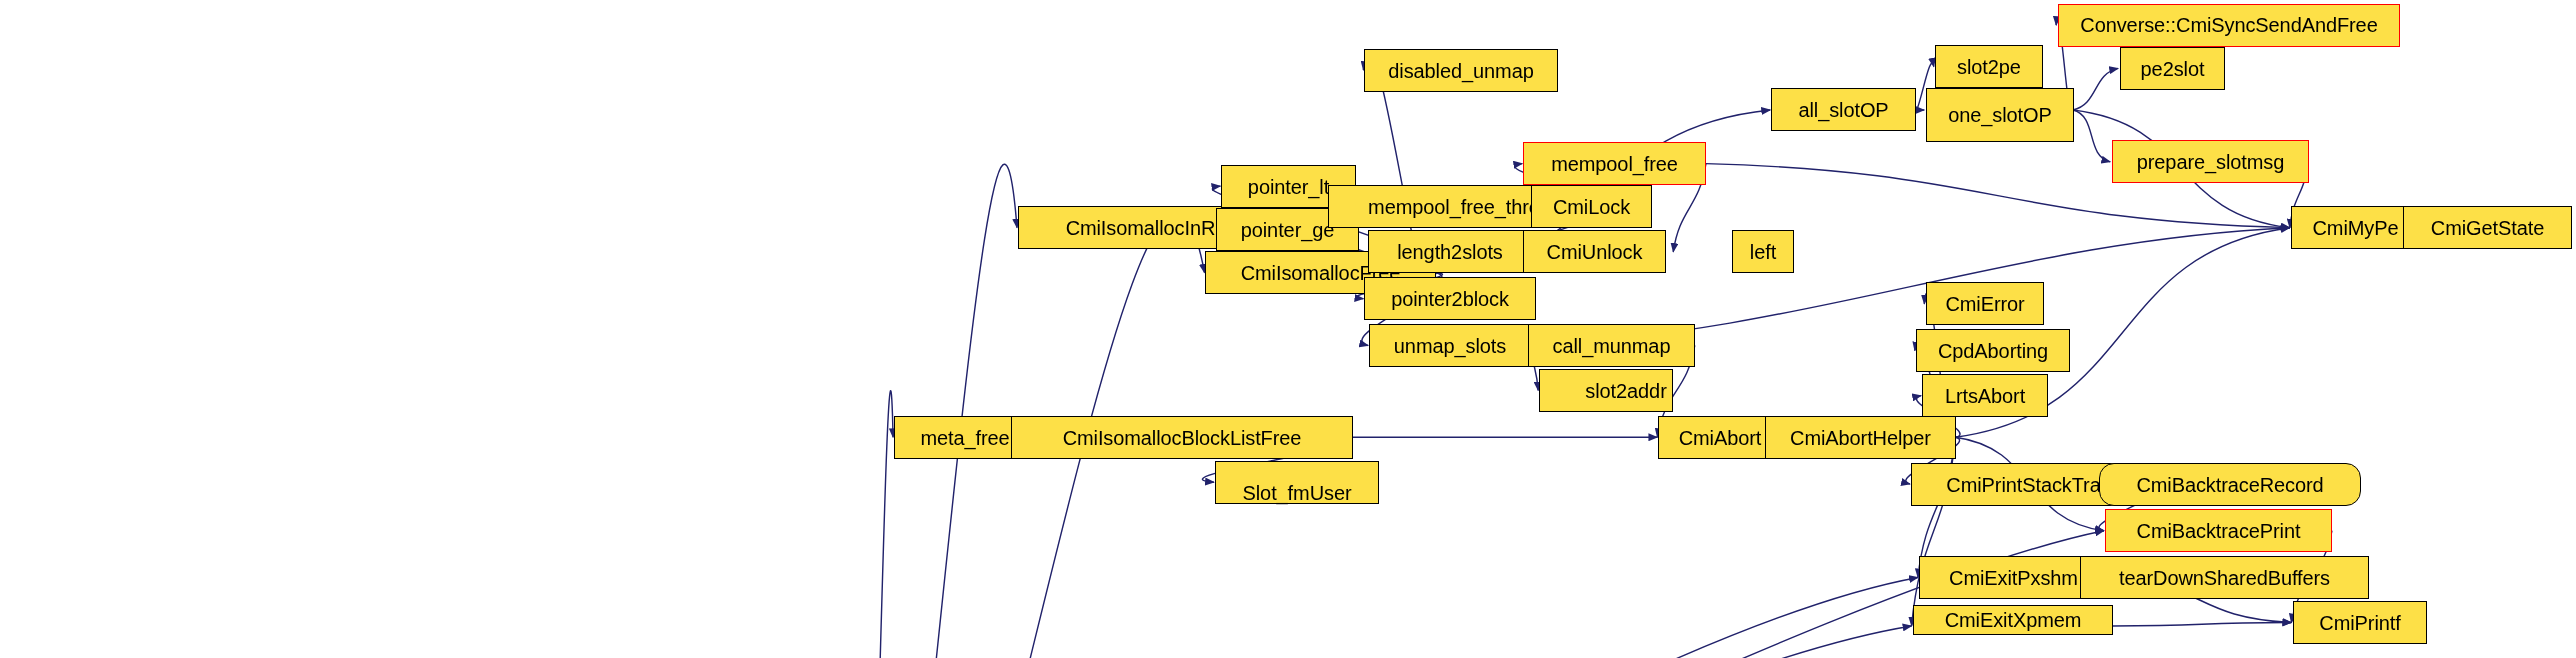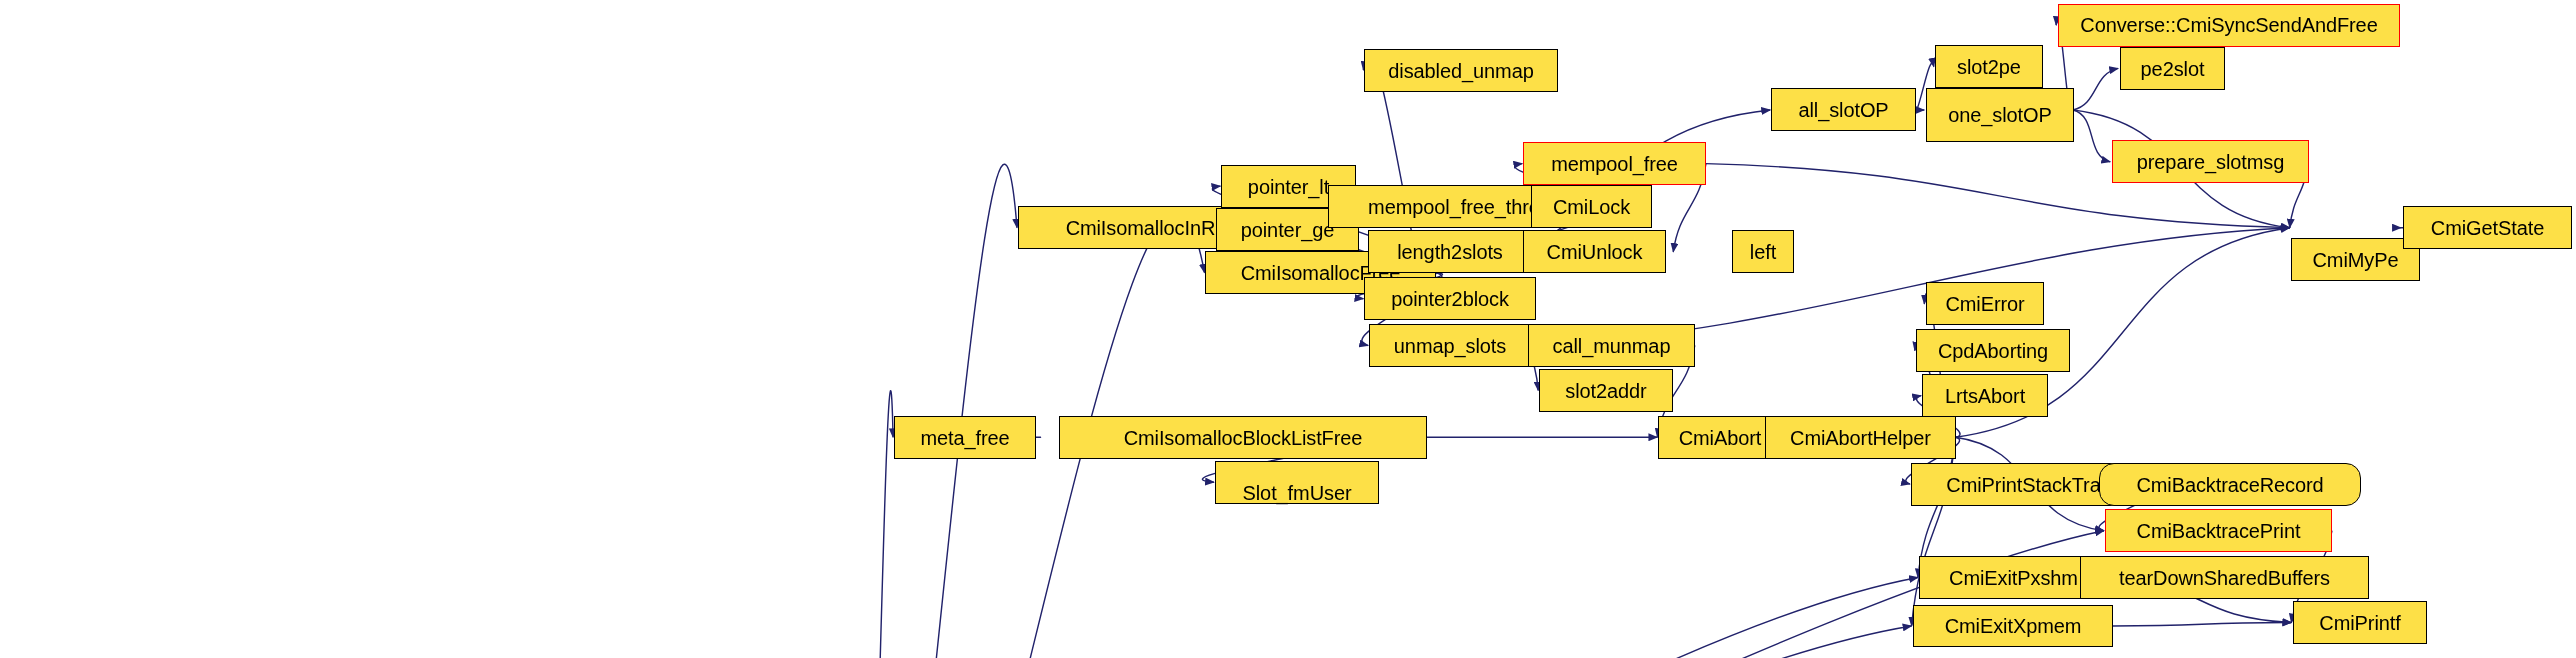--- a/index.html
+++ b/index.html
@@ -103,21 +103,21 @@
         <path d="M969.0203703703703,1136.6986842105264 C1045.5567901234567,1551.9 1275.166049382716,-108.90526315789481 1351.7024691358024,306.2960526315789" marker-end="url(#ah)"></path>
         <path d="M969.0203703703703,1136.6986842105264 C1289.0203703703703,1071.822263157895 2041.767901234568,660.9382631578948 2361.767901234568,596.0618421052632" marker-end="url(#ah)"></path>
         <path d="M969.0203703703703,1136.6986842105264 C1289.0203703703703,1078.123210526316 1832.9734567901232,707.1452105263159 2152.9734567901232,648.5697368421053" marker-end="url(#ah)"></path>
         <path d="M969.0203703703703,1136.6986842105264 C1289.0203703703703,1084.6575263157895 1825.8351851851853,755.0635263157895 2145.8351851851853,703.0223684210526" marker-end="url(#ah)"></path>
       </g>
   </svg>
   <div id="node-layer">
       <div class="node" style="left: 894px; top: 416px; width: 142px; height: 43px;">
         <span>meta_free</span>
       </div>
-      <div class="node" style="left: 1011px; top: 416px; width: 368px; height: 43px; margin-left: 48px;">
+      <div class="node" style="left: 1011px; top: 416px; width: 342px; height: 43px;">
         <span>CmiIsomallocBlockListFree</span>
       </div>
       <div class="node" style="left: 1215px; top: 461px; width: 164px; height: 43px; align-items: flex-end;">
         <span>Slot_fmUser</span>
       </div>
       <div class="node" style="left: 1018px; top: 206px; width: 289px; height: 43px;">
         <span>CmiIsomallocInRange</span>
       </div>
       <div class="node" style="left: 1221px; top: 165px; width: 135px; height: 43px;">
         <span>pointer_lt</span>
@@ -133,21 +133,21 @@
       </div>
       <div class="node" style="left: 1364px; top: 277px; width: 172px; height: 43px;">
         <span>pointer2block</span>
       </div>
       <div class="node" style="left: 1369px; top: 324px; width: 162px; height: 43px;">
         <span>unmap_slots</span>
       </div>
       <div class="node" style="left: 1528px; top: 324px; width: 167px; height: 43px;">
         <span>call_munmap</span>
       </div>
-      <div class="node" style="left: 1539px; top: 369px; width: 134px; height: 43px;">
+      <div class="node" style="left: 1539px; top: 369px; width: 134px; height: 43px; justify-content: flex-end;">
         <span>slot2addr</span>
       </div>
       <div class="node" style="left: 1328px; top: 185px; width: 274px; height: 43px;">
         <span>mempool_free_thread</span>
       </div>
       <div class="node" style="left: 1531px; top: 185px; width: 121px; height: 43px;">
         <span>CmiLock</span>
       </div>
       <div class="node" style="left: 1523px; top: 230px; width: 143px; height: 43px;">
         <span>CmiUnlock</span>
@@ -172,21 +172,21 @@
       </div>
       <div class="node red" style="left: 2058px; top: 3.5px; width: 342px; height: 43px;">
         <span>Converse::CmiSyncSendAndFree</span>
       </div>
       <div class="node" style="left: 2120px; top: 47px; width: 105px; height: 43px;">
         <span>pe2slot</span>
       </div>
       <div class="node red" style="left: 2112px; top: 140px; width: 197px; height: 43px;">
         <span>prepare_slotmsg</span>
       </div>
-      <div class="node" style="left: 2291px; top: 206px; width: 129px; height: 43px; margin-top: 32px;">
+      <div class="node" style="left: 2291px; top: 206px; width: 129px; height: 43px;">
         <span>CmiMyPe</span>
       </div>
       <div class="node" style="left: 2403px; top: 206px; width: 169px; height: 43px;">
         <span>CmiGetState</span>
       </div>
       <div class="node" style="left: 1658px; top: 416px; width: 124px; height: 43px;">
         <span>CmiAbort</span>
       </div>
       <div class="node" style="left: 1765px; top: 416px; width: 191px; height: 43px;">
         <span>CmiAbortHelper</span>
@@ -208,21 +208,21 @@
       </div>
       <div class="node red" style="left: 2105px; top: 509px; width: 227px; height: 43px; justify-content: center;">
         <span>CmiBacktracePrint</span>
       </div>
       <div class="node" style="left: 1919px; top: 556px; width: 189px; height: 43px;">
         <span>CmiExitPxshm</span>
       </div>
       <div class="node" style="left: 2080px; top: 556px; width: 289px; height: 43px;">
         <span>tearDownSharedBuffers</span>
       </div>
-      <div class="node" style="left: 1913px; top: 605px; width: 200px; height: 42px;">
+      <div class="node" style="left: 1913px; top: 605px; width: 200px; height: 30px;">
         <span>CmiExitXpmem</span>
       </div>
       <div class="node" style="left: 2293px; top: 601px; width: 134px; height: 43px;">
         <span>CmiPrintf</span>
       </div>
     </div>
 </div>
 
 
 </body></html>

